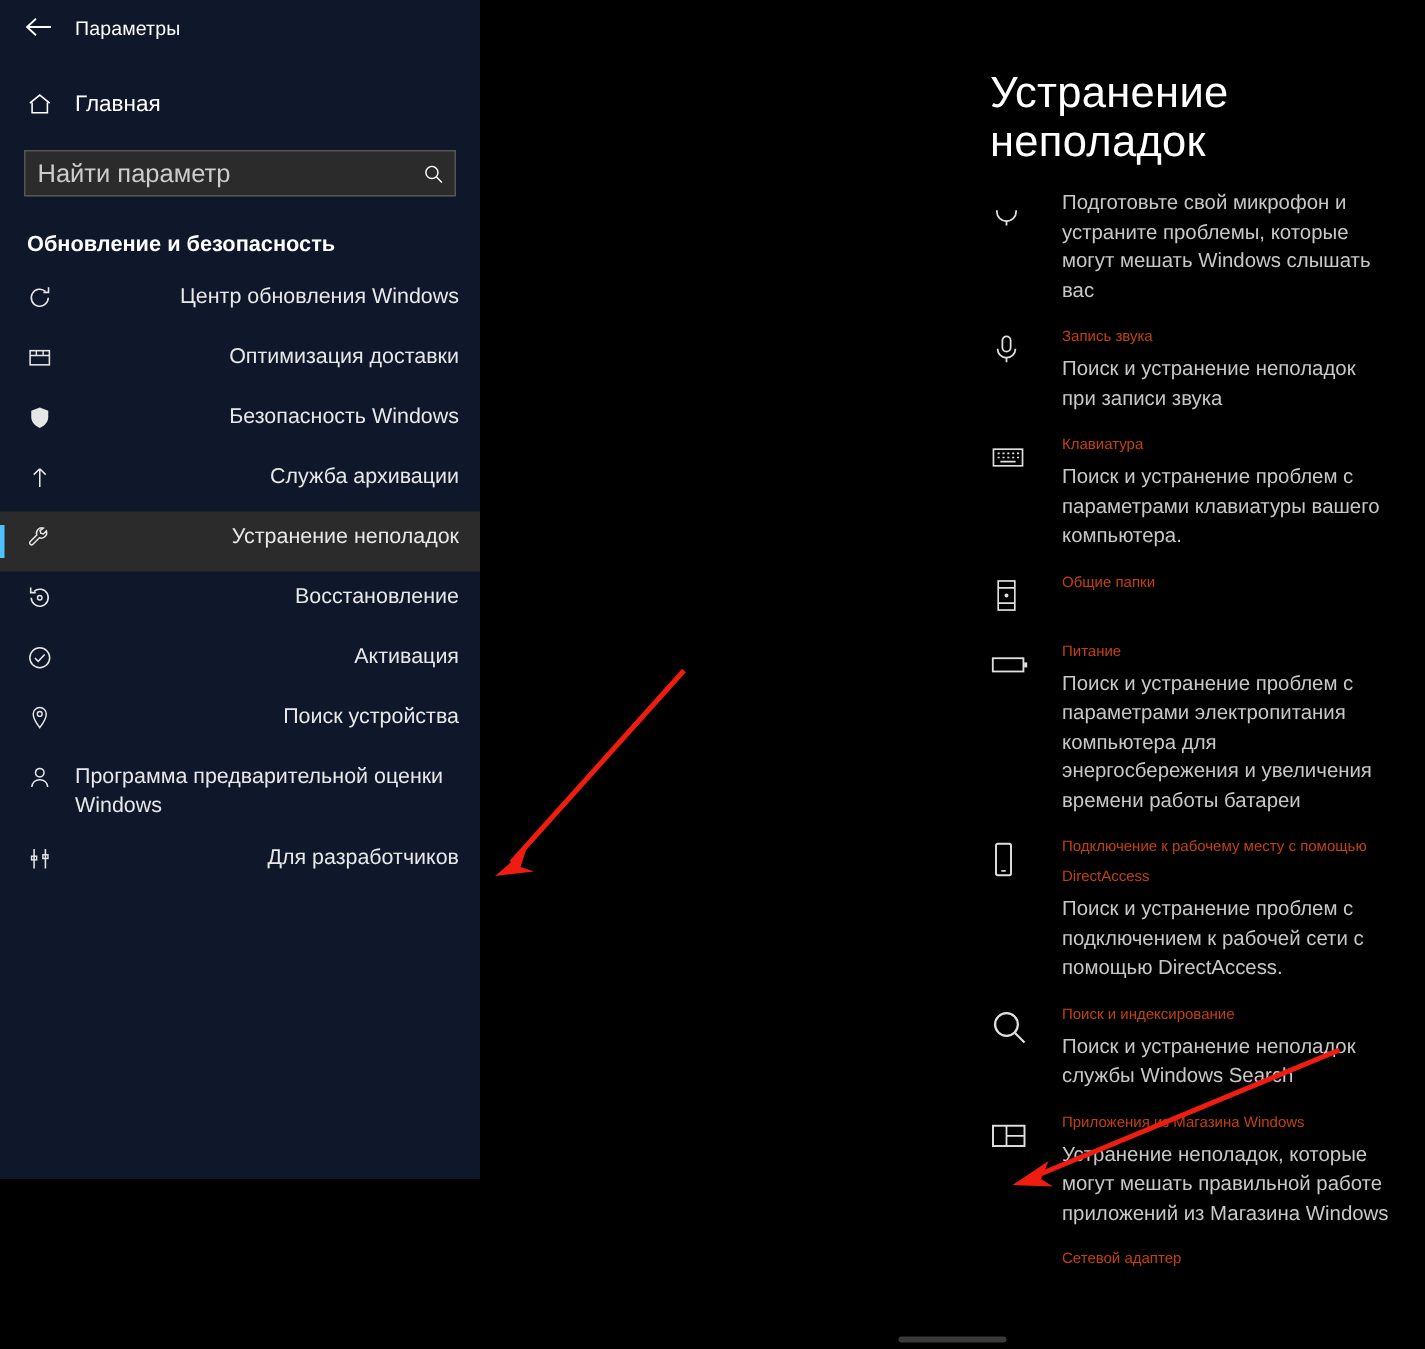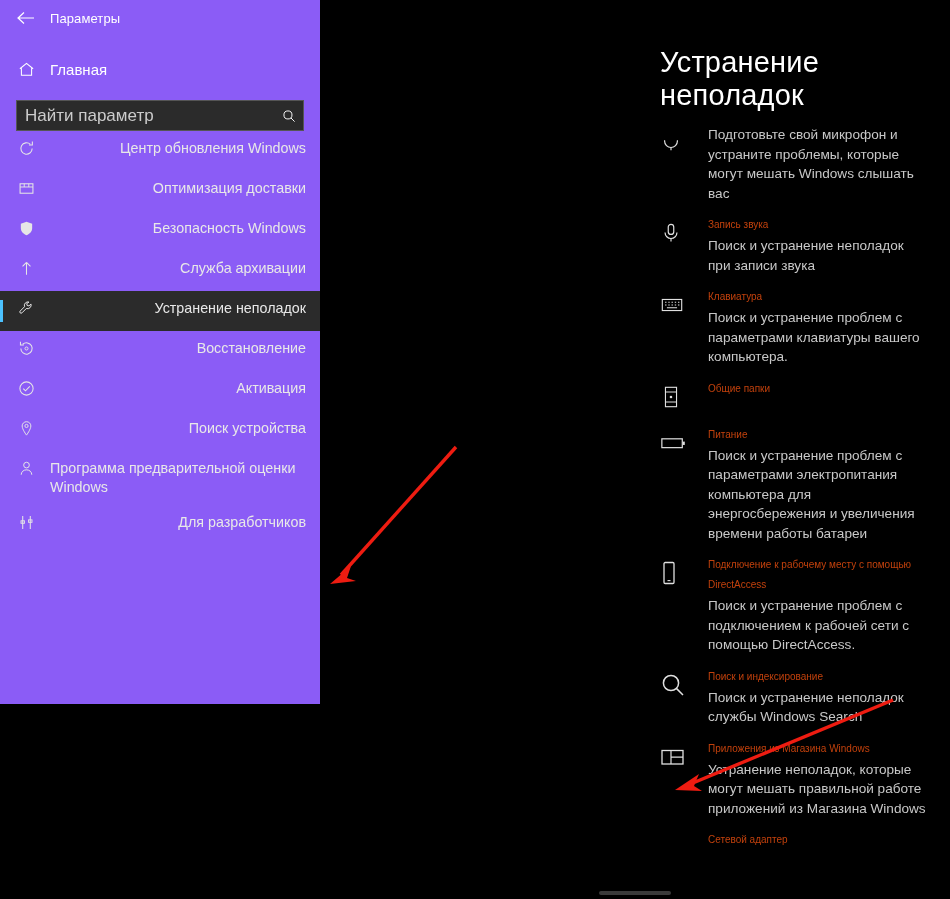--- a/index.html
+++ b/index.html
@@ -13,22 +13,22 @@
   #app {
     position: relative;
     width: 950px; height: 899px;
     background: #000000;
     display: flex;
   }
 
   
   .sidebar {
     width: 320px;
-    height: 704px;
-    background: #8b5cf6;
+    height: 786px;
+    background: #0f172a;
     position: relative;
     flex: 0 0 320px;
   }
   .titlebar {
     height: 36px;
     display: flex;
     align-items: center;
     padding: 0 8px;
     color: #ffffff;
   }
@@ -228,20 +228,21 @@
     <div class="search-wrap">
       <input type="text" value="" placeholder="Найти параметр" style="">
       <span class="search-ic">
         <svg width="14" height="14" viewBox="0 0 16 16" fill="none">
           <circle cx="6.8" cy="6.8" r="4.6" stroke="#ffffff" stroke-width="1.1"></circle>
           <path d="M10.3 10.3L14.4 14.4" stroke="#ffffff" stroke-width="1.1"></path>
         </svg>
       </span>
     </div>
 
+    <div class="section-title">Обновление и безопасность</div>
 
     <div class="nav-item">
       <span class="ic">
         <svg width="17" height="17" viewBox="0 0 18 18" fill="none">
           <path d="M15 9a6 6 0 1 1-1.9-4.4" stroke="#e6e6e6" stroke-width="1.1" fill="none"></path>
           <path d="M15.2 1.6v3.6h-3.6" stroke="#e6e6e6" stroke-width="1.1" fill="none"></path>
         </svg>
       </span>
       <span class="lbl">Центр обновления Windows</span>
     </div>

